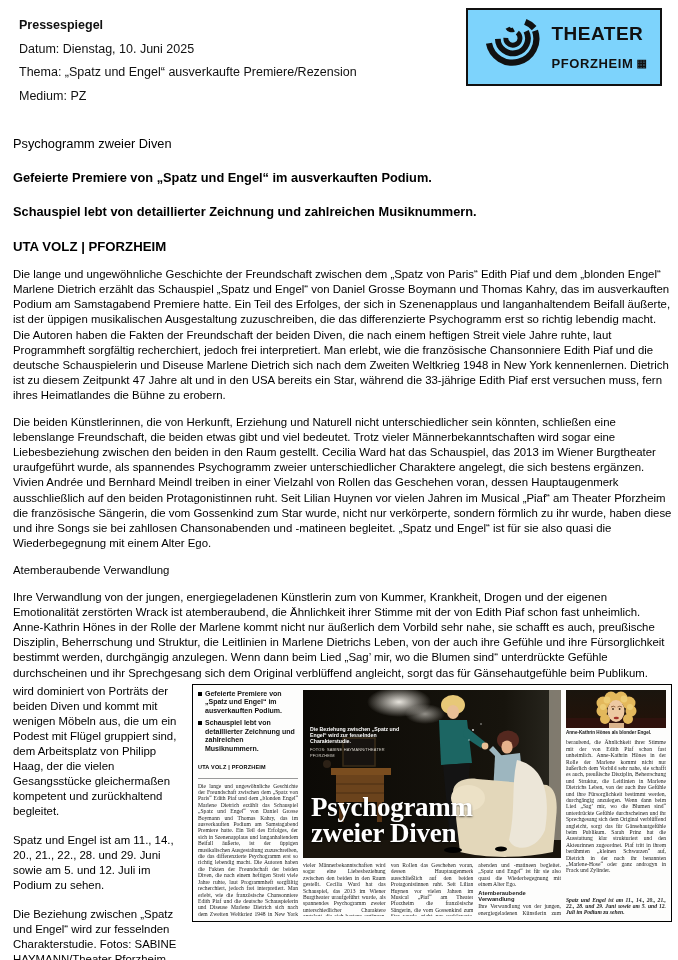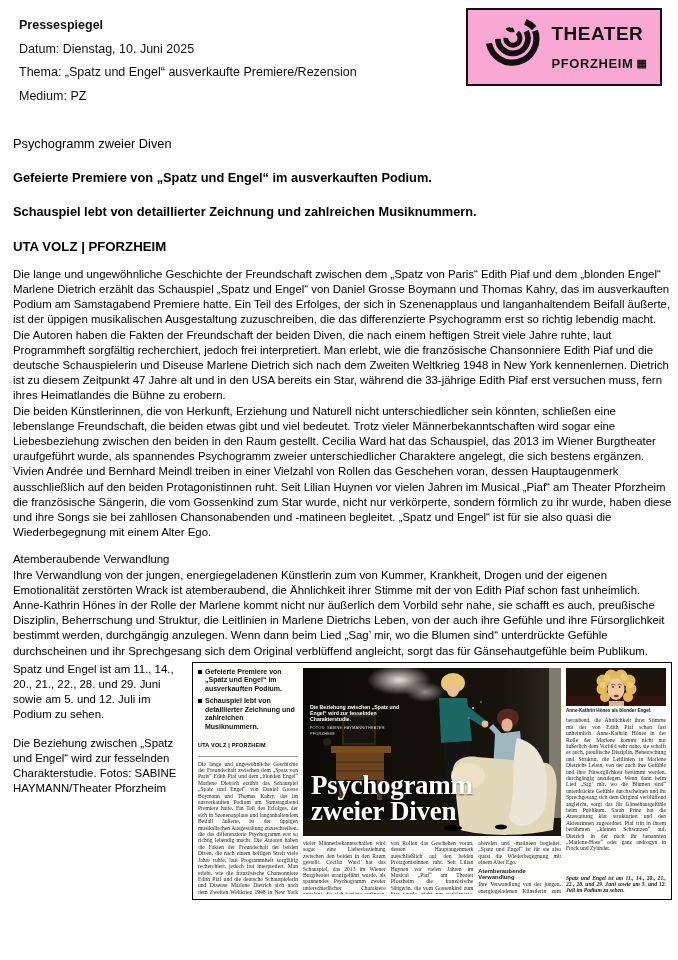--- a/index.html
+++ b/index.html
@@ -7,33 +7,33 @@
     width:678px;height:960px;overflow:hidden;background:#ffffff;
     font-family:"Liberation Sans",sans-serif;color:#000;
     position:relative;
   }
   
   .doc-header{position:relative;padding:14px 0 0 19px;height:96px;}
   .doc-header .hline{font-size:12.5px;line-height:23.5px;color:#111;}
   .doc-header .hline.first{font-weight:bold;}
   .logo-box{
     position:absolute;top:8px;right:16px;width:192px;height:74px;
-    border:2px solid #111;background:#f9a8d4;
+    border:2px solid #111;background:#7dd3fc;
     display:flex;align-items:center;justify-content:center;gap:9px;
   }
   .logo-text{display:flex;flex-direction:column;line-height:1;}
   .logo-text .l1{font-weight:bold;font-size:19px;letter-spacing:.5px;color:#111;}
   .logo-text .l2{font-weight:bold;font-size:13px;letter-spacing:.6px;color:#111;margin-top:14px;display:flex;align-items:center;gap:3px;}
   .logo-grid{font-size:11px;line-height:1;}
   
   .article{padding:0 6px 0 13px;font-size:11.4px;line-height:15.2px;color:#000;}
   .kicker{font-size:12.8px;margin-top:26px;}
   .headline-bold{font-size:12.8px;font-weight:bold;margin-top:19px;}
   .byline{font-size:13.2px;font-weight:bold;margin-top:19px;}
-  .para{}
+  .para{margin-top:11px;}
   .subhead{margin-top:12px;}
   
   .wrap-row{display:flex;align-items:flex-start;margin-top:3px;}
   .left-col{width:170px;margin-right:9px;font-size:11.4px;line-height:15px;}
   .left-col .para{margin-top:0;}
   .left-col .para + .para{margin-top:14px;}
   
   .clipping{
     width:480px;height:238px;border:1px solid #000;background:#fdfdfc;
     box-sizing:border-box;padding:5px;display:flex;gap:5px;overflow:hidden;
@@ -109,20 +109,21 @@
   <div class="headline-bold">Schauspiel lebt von detaillierter Zeichnung und zahlreichen Musiknummern.</div>
   <div class="byline">UTA VOLZ | PFORZHEIM</div>
 
   <div class="para" style="margin-top:13px;">Die lange und ungewöhnliche Geschichte der Freundschaft zwischen dem „Spatz von Paris“ Edith Piaf und dem „blonden Engel“ Marlene Dietrich erzählt das Schauspiel „Spatz und Engel“ von Daniel Grosse Boymann und Thomas Kahry, das im ausverkauften Podium am Samstagabend Premiere hatte. Ein Teil des Erfolges, der sich in Szenenapplaus und langanhaltendem Beifall äußerte, ist der üppigen musikalischen Ausgestaltung zuzuschreiben, die das differenzierte Psychogramm erst so richtig lebendig macht. Die Autoren haben die Fakten der Freundschaft der beiden Diven, die nach einem heftigen Streit viele Jahre ruhte, laut Programmheft sorgfältig recherchiert, jedoch frei interpretiert. Man erlebt, wie die französische Chansonniere Edith Piaf und die deutsche Schauspielerin und Diseuse Marlene Dietrich sich nach dem Zweiten Weltkrieg 1948 in New York kennenlernen. Dietrich ist zu diesem Zeitpunkt 47 Jahre alt und in den USA bereits ein Star, während die 33-jährige Edith Piaf erst versuchen muss, fern ihres Heimatlandes die Bühne zu erobern.</div>
   <div class="para">Die beiden Künstlerinnen, die von Herkunft, Erziehung und Naturell nicht unterschiedlicher sein könnten, schließen eine lebenslange Freundschaft, die beiden etwas gibt und viel bedeutet. Trotz vieler Männerbekanntschaften wird sogar eine Liebesbeziehung zwischen den beiden in den Raum gestellt. Cecilia Ward hat das Schauspiel, das 2013 im Wiener Burgtheater uraufgeführt wurde, als spannendes Psychogramm zweier unterschiedlicher Charaktere angelegt, die sich bestens ergänzen. Vivien Andrée und Bernhard Meindl treiben in einer Vielzahl von Rollen das Geschehen voran, dessen Hauptaugenmerk ausschließlich auf den beiden Protagonistinnen ruht. Seit Lilian Huynen vor vielen Jahren im Musical „Piaf“ am Theater Pforzheim die französische Sängerin, die vom Gossenkind zum Star wurde, nicht nur verkörperte, sondern förmlich zu ihr wurde, haben diese und ihre Songs sie bei zahllosen Chansonabenden und -matineen begleitet. „Spatz und Engel“ ist für sie also quasi die Wiederbegegnung mit einem Alter Ego.</div>
   <div class="subhead">Atemberaubende Verwandlung</div>
   <div class="para">Ihre Verwandlung von der jungen, energiegeladenen Künstlerin zum von Kummer, Krankheit, Drogen und der eigenen Emotionalität zerstörten Wrack ist atemberaubend, die Ähnlichkeit ihrer Stimme mit der von Edith Piaf schon fast unheimlich. Anne-Kathrin Hönes in der Rolle der Marlene kommt nicht nur äußerlich dem Vorbild sehr nahe, sie schafft es auch, preußische Disziplin, Beherrschung und Struktur, die Leitlinien in Marlene Dietrichs Leben, von der auch ihre Gefühle und ihre Fürsorglichkeit bestimmt werden, durchgängig anzulegen. Wenn dann beim Lied „Sag’ mir, wo die Blumen sind“ unterdrückte Gefühle durchscheinen und ihr Sprechgesang sich dem Original verblüffend angleicht, sorgt das für Gänsehautgefühle beim Publikum.</div>
 
   <div class="wrap-row">
     <div class="left-col">
+      <div class="para">wird dominiert von Porträts der beiden Diven und kommt mit wenigen Möbeln aus, die um ein Podest mit Flügel gruppiert sind, dem Arbeitsplatz von Philipp Haag, der die vielen Gesangsstücke gleichermaßen kompetent und zurückhaltend begleitet.</div>
       <div class="para">Spatz und Engel ist am 11., 14., 20., 21., 22., 28. und 29. Juni sowie am 5. und 12. Juli im Podium zu sehen.</div>
       <div class="para">Die Beziehung zwischen „Spatz und Engel“ wird zur fesselnden Charakterstudie. Fotos: SABINE HAYMANN/Theater Pforzheim</div>
     </div>
 
     <div class="clipping">
 
       <div class="clip-col clip-left">
         <ul class="clip-bullets">
           <li>
             <span class="sq"></span>

